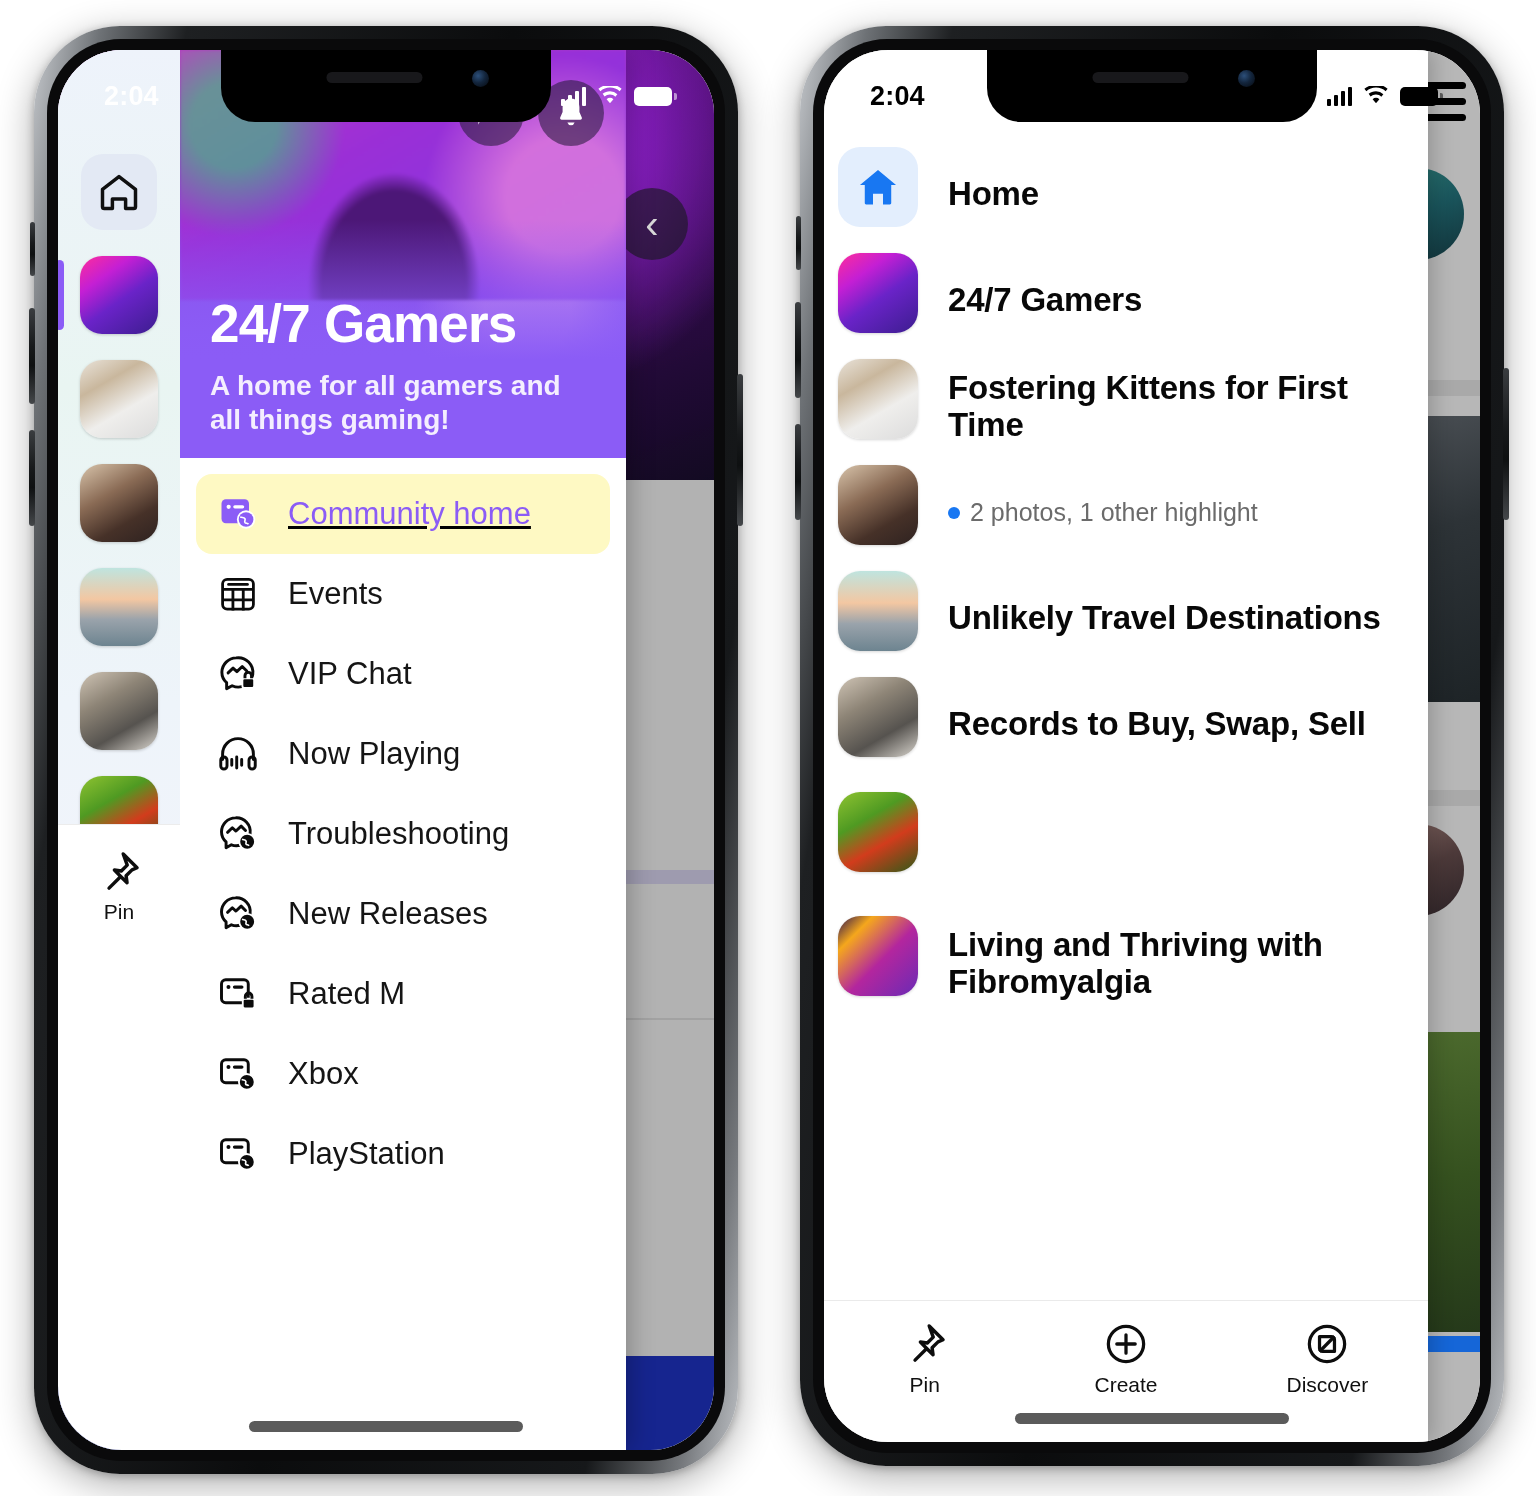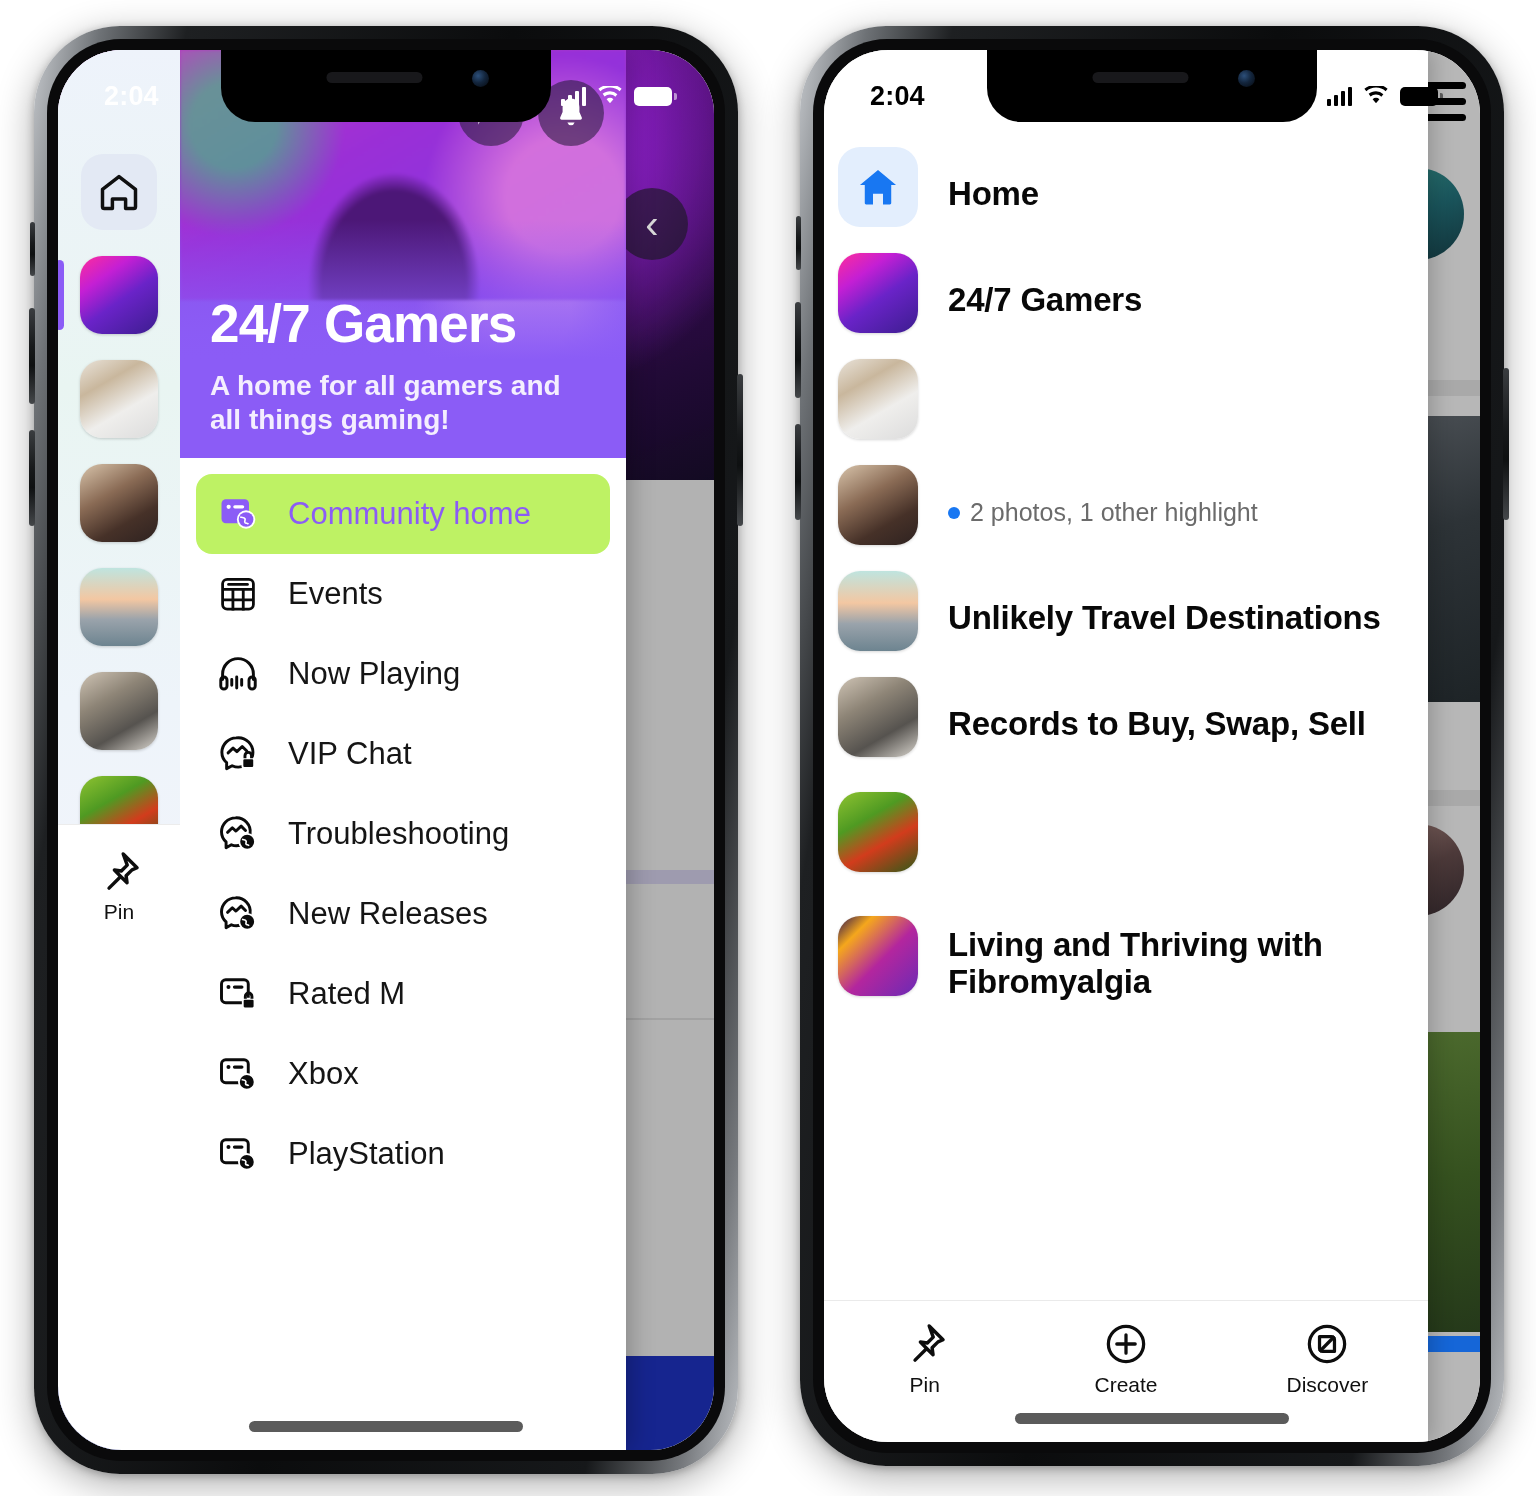--- a/index.html
+++ b/index.html
@@ -236,21 +236,21 @@
   }
   .hero-desc {
     position:absolute; left:30px; bottom:20px; right:56px; z-index:4;
     color:#f4eefe; font-size:28px; line-height:1.24; font-weight:700;
   }
   .menu { flex:1; padding:16px 16px 0 16px; overflow:hidden; background:#fff; }
   .menu-item {
     display:flex; align-items:center; gap:26px;
     height:80px; padding:0 18px; border-radius:16px;
   }
-  .menu-item.active { background:#bef264; }
+  .menu-item.active { background:#fef9c3;text-decoration:underline; }
   .menu-item .mtext { font-size:31px; color:#151515; font-weight:400; }
   .menu-item.active .mtext { color:#8b5cf6; }
   .mi-icon { width:48px; height:48px; flex:0 0 48px; display:flex; align-items:center; justify-content:center; }
   .home-indicator {
     position:absolute; bottom:18px; left:50%; transform:translateX(-50%);
     width:274px; height:11px; border-radius:6px; background:#5b5b5b;
     z-index:70;
   }
 
   
@@ -402,40 +402,40 @@
                     <rect x="3.2" y="3.6" width="17.6" height="17" rx="2.6"></rect>
                     <path d="M3.2 9.4h17.6M9.1 9.4v12M15 9.4v12M3.2 15.3h17.6"></path>
                     <path d="M6.6 6.5h10.8" stroke-linecap="round"></path>
                   </svg>
                 </span>
                 <span class="mtext">Events</span>
               </div>
 
               <div class="menu-item">
                 <span class="mi-icon">
+                  <svg width="44" height="44" viewBox="0 0 24 24" fill="none" stroke="#0b0b0b" stroke-width="1.6" stroke-linejoin="round">
+                    <path d="M11 3.2A8 8 0 0 0 3.2 11c0 2.3 1 4.3 2.6 5.7v3.3l3-1.6A8 8 0 1 0 11 3.2z"></path>
+                    <path d="M6.6 11.4 9.3 8.8l2.1 1.9 2.9-2.8 2.5 2.5" stroke-linecap="round"></path>
+                    <rect x="14.4" y="14.3" width="6.4" height="5.3" rx="1.1" fill="#0b0b0b" stroke="#fff" stroke-width="1"></rect>
+                    <path d="M15.8 14.3v-1.4a1.8 1.8 0 0 1 3.6 0v1.4"></path>
+                  </svg>
+                </span>
+                <span class="mtext">VIP Chat</span>
+              </div>
+
+              <div class="menu-item">
+                <span class="mi-icon">
                   <svg width="44" height="44" viewBox="0 0 24 24" fill="none" stroke="#0b0b0b" stroke-width="1.6" stroke-linecap="round">
                     <path d="M3.6 15V12a8.4 8.4 0 0 1 16.8 0v3"></path>
                     <rect x="2.6" y="13.6" width="3.4" height="6.6" rx="1.7"></rect>
                     <rect x="18" y="13.6" width="3.4" height="6.6" rx="1.7"></rect>
                     <path d="M8.6 15v3.2M11.3 13.6v6M14 15v3.2"></path>
                   </svg>
                 </span>
                 <span class="mtext">Now Playing</span>
-              </div>
-
-              <div class="menu-item">
-                <span class="mi-icon">
-                  <svg width="44" height="44" viewBox="0 0 24 24" fill="none" stroke="#0b0b0b" stroke-width="1.6" stroke-linejoin="round">
-                    <path d="M11 3.2A8 8 0 0 0 3.2 11c0 2.3 1 4.3 2.6 5.7v3.3l3-1.6A8 8 0 1 0 11 3.2z"></path>
-                    <path d="M6.6 11.4 9.3 8.8l2.1 1.9 2.9-2.8 2.5 2.5" stroke-linecap="round"></path>
-                    <rect x="14.4" y="14.3" width="6.4" height="5.3" rx="1.1" fill="#0b0b0b" stroke="#fff" stroke-width="1"></rect>
-                    <path d="M15.8 14.3v-1.4a1.8 1.8 0 0 1 3.6 0v1.4"></path>
-                  </svg>
-                </span>
-                <span class="mtext">VIP Chat</span>
               </div>
 
               <div class="menu-item">
                 <span class="mi-icon">
                   <svg width="44" height="44" viewBox="0 0 24 24" fill="none" stroke="#0b0b0b" stroke-width="1.6" stroke-linejoin="round">
                     <path d="M10.6 3.2A7.6 7.6 0 0 0 3 10.8c0 2.2 1 4.2 2.5 5.5v3.2l2.9-1.6a7.6 7.6 0 1 0 2.2-14.7z"></path>
                     <path d="M6.3 11.1 8.9 8.6l2 1.8 2.8-2.7 2.4 2.4" stroke-linecap="round"></path>
                     <circle cx="17" cy="16.2" r="4.3" fill="#0b0b0b" stroke="#fff" stroke-width="1"></circle>
                     <path d="M14.2 14.9c1.1.4 1.7.1 2.2.9.4.6-.4 1 0 1.7.3.5 1.2.2 1.6.9" stroke="#fff" stroke-width=".9"></path>
                   </svg>
@@ -574,20 +574,23 @@
 
             <div class="r-row">
               <span class="r-thumb" style="background:linear-gradient(145deg,#ff2d9b 0%,#c41fd4 28%,#6a23c8 55%,#3c1d8f 100%);"></span>
               <span class="r-texts">
                 <span class="r-label">24/7 Gamers</span>
               </span>
             </div>
 
             <div class="r-row">
               <span class="r-thumb" style="background:linear-gradient(150deg,#e9e3da 0%,#c9b79d 30%,#efeeec 62%,#dcdcdc 100%);"></span>
+              <span class="r-texts">
+                <span class="r-label">Fostering Kittens for First Time</span>
+              </span>
             </div>
 
             <div class="r-row">
               <span class="r-thumb" style="background:linear-gradient(150deg,#d8c4ab 0%,#8a6b55 38%,#463128 70%,#2e2220 100%);"></span>
               <span class="r-texts">
                 <span class="r-sub">
                   <i class="r-dot"></i>
                   <span>2 photos, 1 other highlight</span>
                 </span>
               </span>

